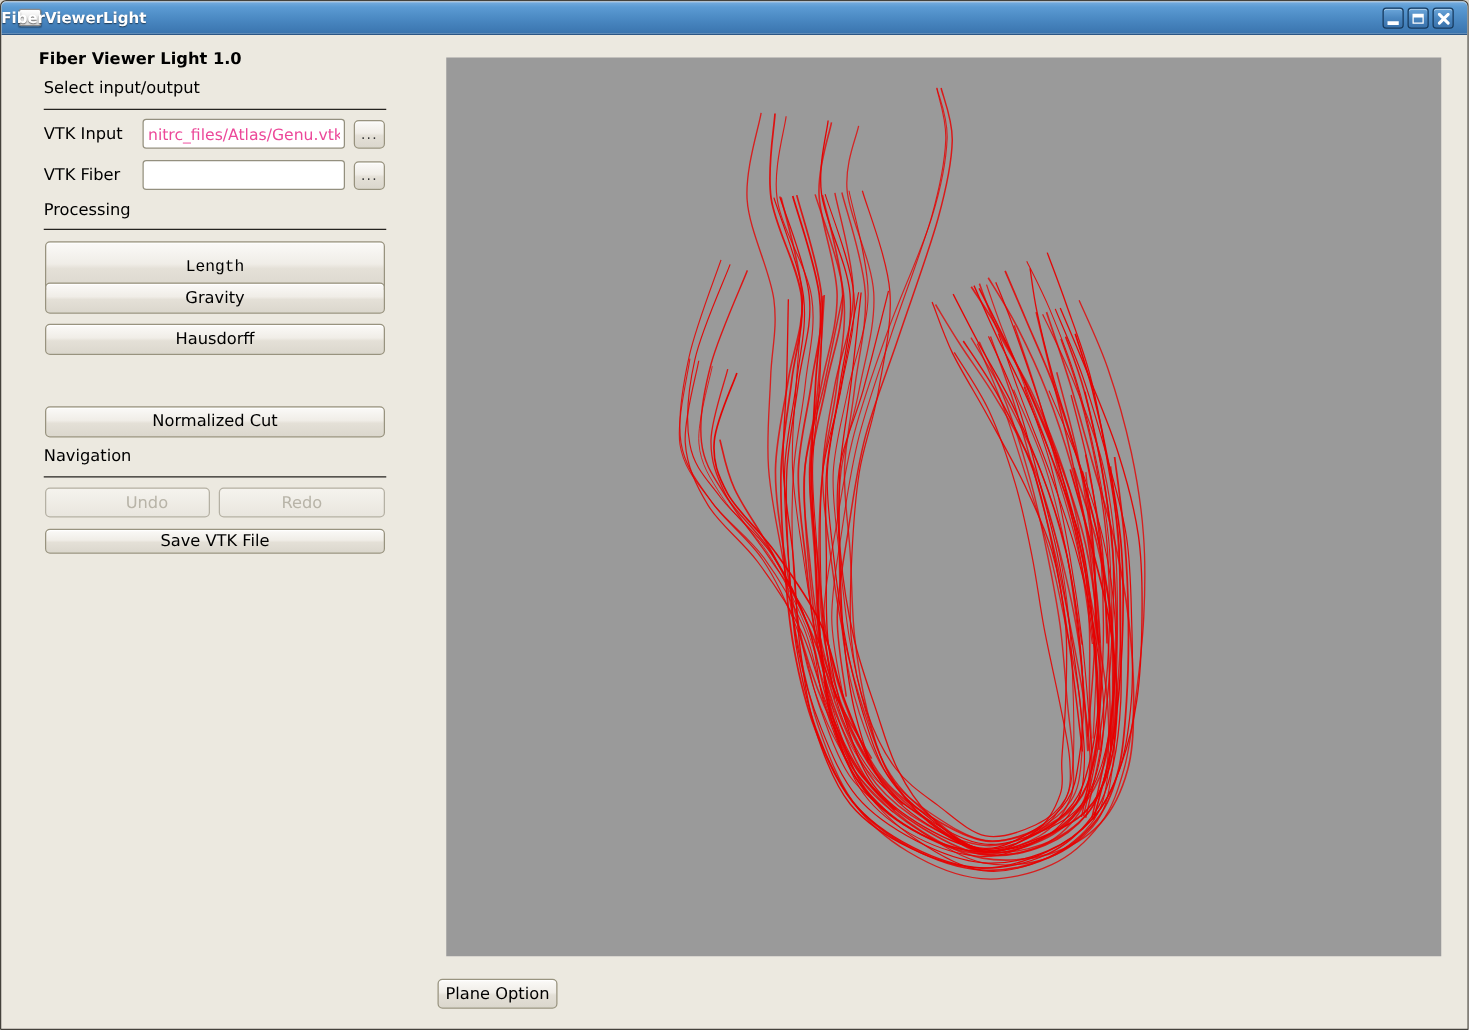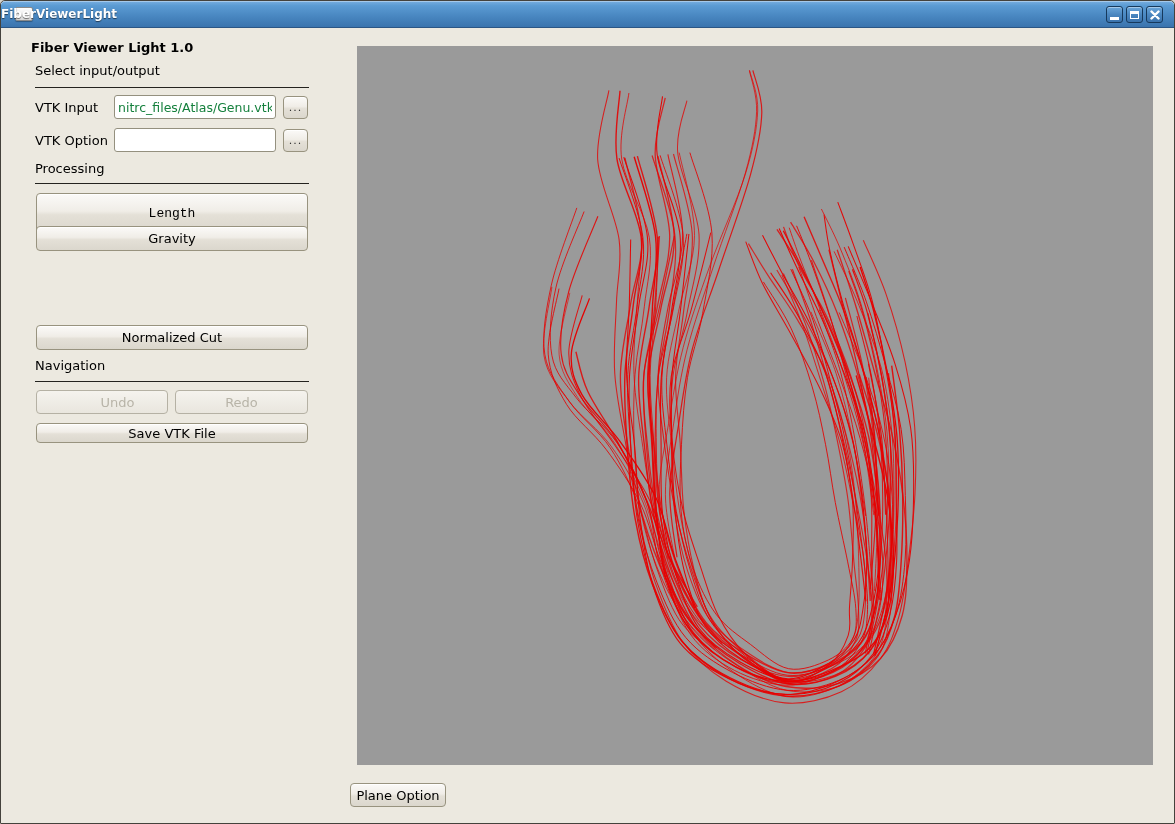--- a/index.html
+++ b/index.html
@@ -44,21 +44,21 @@
   .glyph-max{width:9px;height:8px;border:1px solid #fff;border-top-width:3px;}
   
   .abs{position:absolute;}
   .heading{font-weight:bold;font-size:13px;white-space:nowrap;}
   .sec-label{font-size:13px;white-space:nowrap;}
   .sec-line{height:1px;background:#24231f;}
   .text-input{
     position:absolute;height:24px;background:#ffffff;
     border:1px solid #94907f;border-radius:3px;
     font-family:"DejaVu Sans","Liberation Sans",sans-serif;
-    font-size:12.5px;padding:0 3px;color:#15803d;
+    font-size:12.5px;padding:0 3px;color:#ec4899;
   }
   .btn{
     position:absolute;
     background:linear-gradient(to bottom,#fbfaf8 0%,#f0ede7 45%,#e4e0d7 55%,#dbd7cd 100%);
     border:1px solid #98937f;border-radius:4px;
     box-shadow:inset 0 1px 0 rgba(255,255,255,.85);
     font-family:"DejaVu Sans","Liberation Sans",sans-serif;
     font-size:13px;color:#000;text-align:center;
     padding:0;cursor:default;
   }
@@ -97,29 +97,30 @@
 
   <div class="abs heading" style="left:17px;top:39px;margin-left:13px;">Fiber Viewer Light 1.0</div>
 
   <div class="abs sec-label" style="left:34px;top:62px;">Select input/output</div>
   <div class="abs sec-line" style="left:34px;top:86px;width:274px;"></div>
 
   <div class="abs sec-label" style="left:34px;top:99px;">VTK Input</div>
   <input class="text-input" style="left: 113px; top: 94px; width: 162px;" value="nitrc_files/Atlas/Genu.vtk">
   <button class="btn browse-btn" style="left:282px;top:95px;width:25px;height:23px;">...</button>
 
-  <div class="abs sec-label" style="left:34px;top:132px;">VTK Option</div>
+  <div class="abs sec-label" style="left:34px;top:132px;">VTK Fiber</div>
   <input class="text-input" style="left: 113px; top: 127px; width: 162px;" value="">
   <button class="btn browse-btn" style="left:282px;top:128px;width:25px;height:23px;">...</button>
 
   <div class="abs sec-label" style="left:34px;top:160px;">Processing</div>
   <div class="abs sec-line" style="left:34px;top:182px;width:274px;"></div>
 
   <button class="btn" style="left:35px;top:192px;width:272px;height:40px;font-family:Liberation Mono, monospace;">Length</button>
   <button class="btn" style="left:35px;top:225px;width:272px;height:25px;">Gravity</button>
+  <button class="btn" style="left:35px;top:258px;width:272px;height:25px;">Hausdorff</button>
   <button class="btn" style="left:35px;top:324px;width:272px;height:25px;">Normalized Cut</button>
 
   <div class="abs sec-label" style="left:34px;top:357px;">Navigation</div>
   <div class="abs sec-line" style="left:34px;top:380px;width:274px;"></div>
 
   <button class="btn" style="left:35px;top:389px;width:132px;height:24px;padding-left:31px;" disabled="">Undo</button>
   <button class="btn" style="left:174px;top:389px;width:133px;height:24px;" disabled="">Redo</button>
   <button class="btn" style="left:35px;top:422px;width:272px;height:20px;">Save VTK File</button>
 
   <div class="viewport" id="viewport" style="background: rgb(154, 154, 154);">

